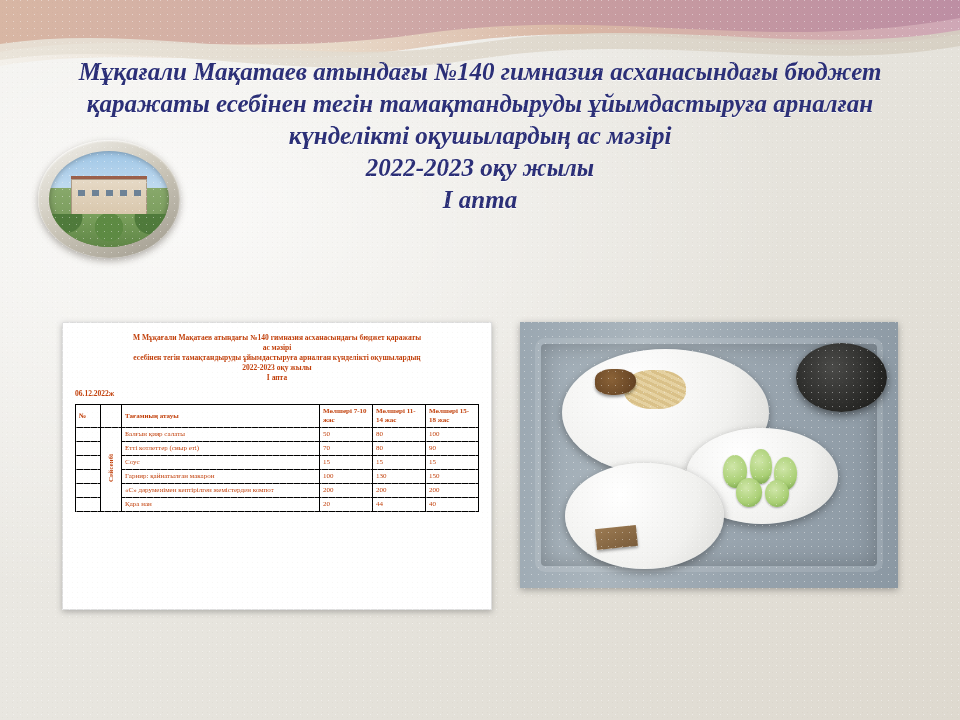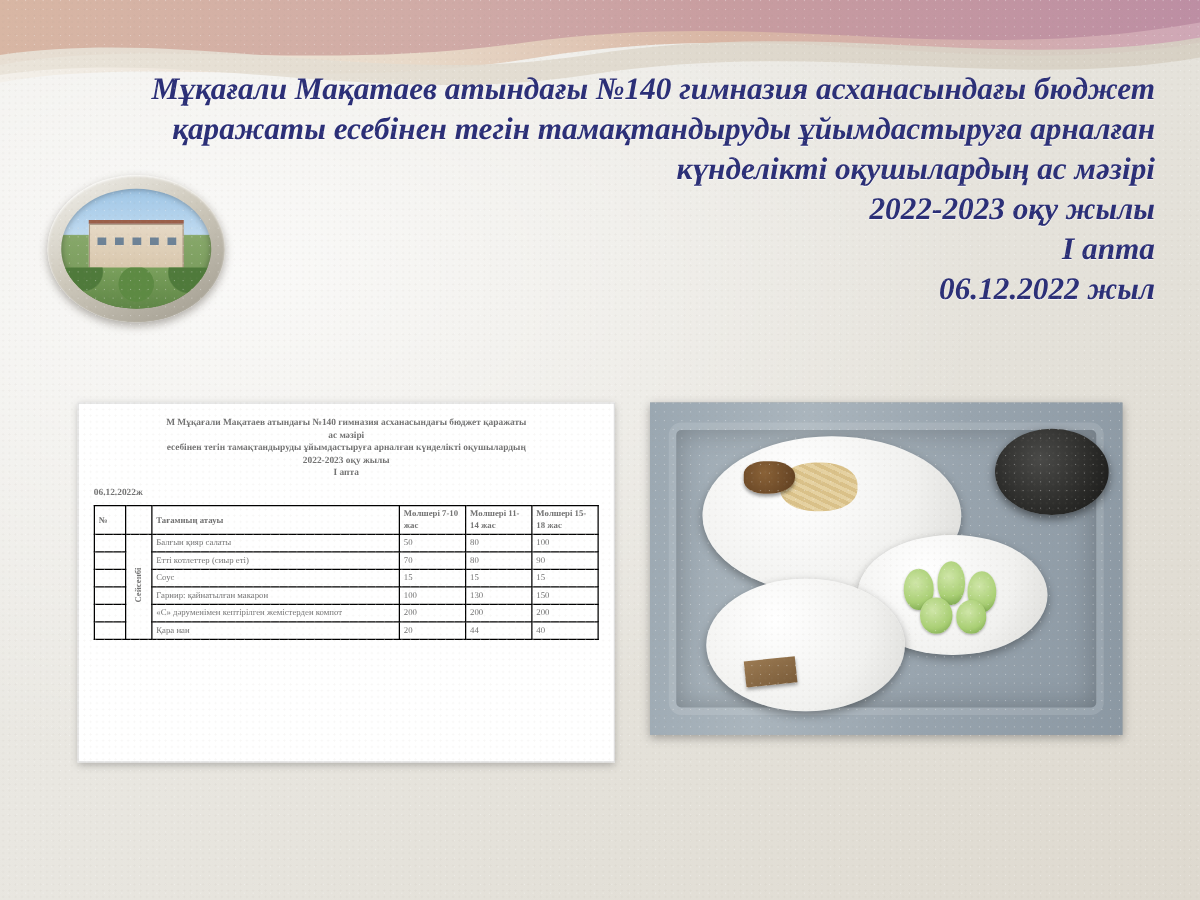--- a/index.html
+++ b/index.html
@@ -91,21 +91,21 @@
     background: radial-gradient(circle at 15% 10%, #4f7a3b 0 14%, transparent 15%),
                 radial-gradient(circle at 85% 12%, #4f7a3b 0 15%, transparent 16%),
                 radial-gradient(circle at 50% 40%, #5d8a43 0 22%, transparent 23%),
                 linear-gradient(#7aa05c, #5f8646);
   }
   .title {
     position: absolute;
     top: 56px;
     left: 36px;
     width: 888px;
-    text-align: right;
+    text-align: center;
     color: #2b2f77;
     font-style: italic;
     font-weight: bold;
     font-size: 25px;
     line-height: 32px;
     text-shadow: 0 1px 0 rgba(255,255,255,0.7);
   }
   .title .l4, .title .l5, .title .l6, .title .l7 {
     display: block;
   }
@@ -114,21 +114,21 @@
     left: 62px;
     top: 322px;
     width: 430px;
     height: 288px;
     background: #ffffff;
     box-shadow: 0 2px 6px rgba(70,70,70,0.35);
     border: 1px solid #dedede;
     box-sizing: border-box;
     padding: 10px 12px 8px 12px;
     font-family: "Liberation Serif", serif;
-    color: #737373;
+    color: #c2410c;
   }
   .doc-head {
     text-align: center;
     font-size: 7.5px;
     line-height: 10px;
     font-weight: bold;
   }
   .doc-date {
     text-align: left;
     font-size: 7.5px;
@@ -292,21 +292,20 @@
       <div class="trees"></div>
     </div>
   </div>
 
   <div class="title">
     <span>Мұқағали Мақатаев атындағы №140 гимназия асханасындағы бюджет</span>
     <span>қаражаты есебінен тегін тамақтандыруды ұйымдастыруға арналған</span>
     <span>күнделікті оқушылардың ас мәзірі</span>
     <span class="l4">2022-2023 оқу жылы</span>
     <span class="l5">І апта</span>
-    <span class="l7">06.12.2022 жыл</span>
   </div>
 
   <div class="doc">
     <div class="doc-head">
       <div>М Мұқағали Мақатаев атындағы №140 гимназия асханасындағы бюджет қаражаты</div>
       <div>ас мәзірі</div>
       <div>есебінен тегін тамақтандыруды ұйымдастыруға арналған күнделікті оқушылардың</div>
       <div>2022-2023 оқу жылы</div>
       <div>І апта</div>
     </div>

